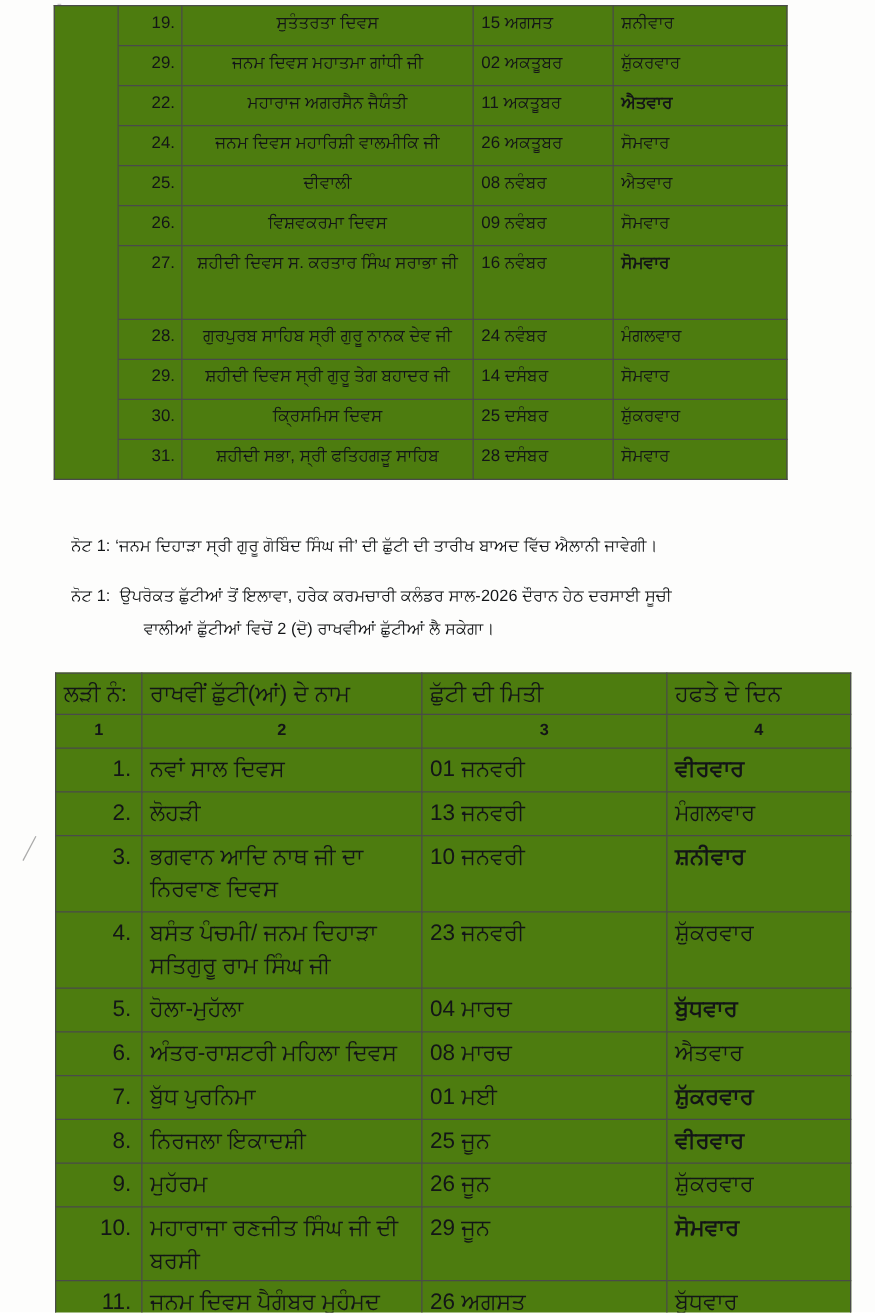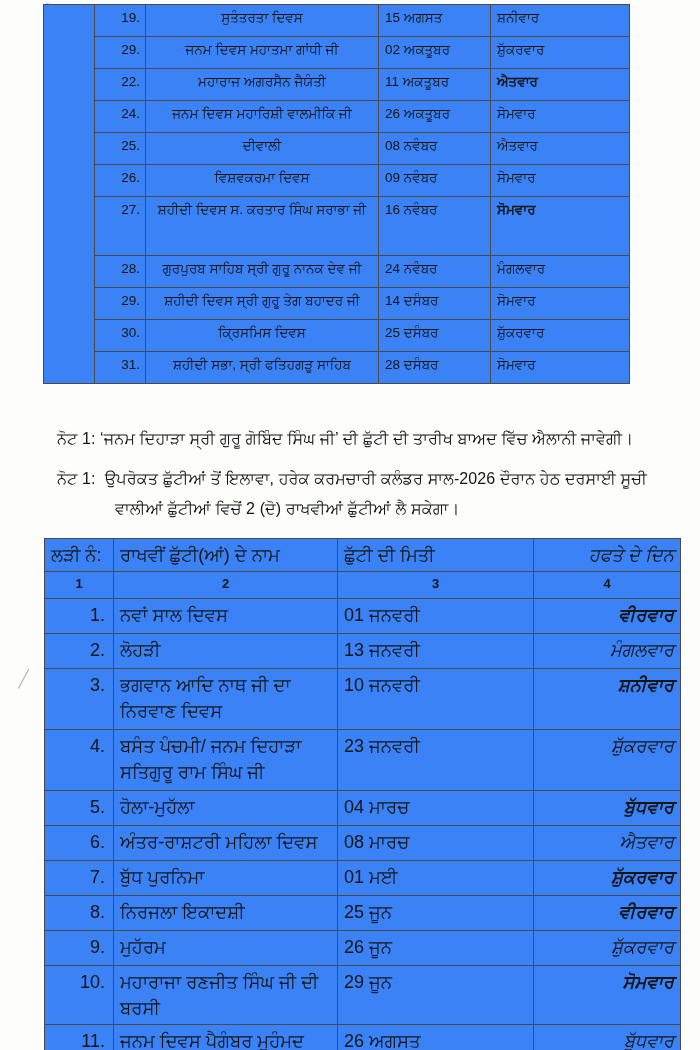--- a/index.html
+++ b/index.html
@@ -19,21 +19,21 @@
   .page {
     position: absolute;
     inset: 0;
     background: #fdfdfc;
   }
 
   
   table {
     border-collapse: collapse;
     table-layout: fixed;
-    background: #3b82f6;
+    background: #4d7c0f;
   }
   table td, table th {
     border: 1px solid #4a4a4a;
     padding: 3px 6px;
     vertical-align: top;
     font-weight: normal;
     font-size: 13.5px;
     line-height: 1.45;
     color: #131517;
   }
@@ -60,21 +60,21 @@
   .table-one td.date { text-align: left; white-space: nowrap; }
   .table-one td.day  { text-align: left; white-space: nowrap; }
   td.bold { font-weight: bold; }
 
   .t1-row td { height: 25px; }
   .t1-row.tall td { height: 52px; }
 
   
   .note {
     position: absolute;
-    font-size: 16px;
+    font-size: 13px;
     line-height: 1.5;
     color: #131517;
     letter-spacing: 0.1px;
   }
   .note-1 { left: 57px; top: 427px; width: 600px; }
   .note-2 { left: 57px; top: 467px; width: 600px; }
   .note-2 .note-body {
     display: block;
     padding-left: 58px;
     text-indent: -58px;
@@ -98,21 +98,21 @@
   .table-two col.c-date { width: 196px; }
   .table-two col.c-day  { width: 147px; }
 
   .table-two td { font-size: 18px; }
   .table-two .hdr td { height: 26px; font-weight: normal; text-align: left; }
   .table-two .hdr td.sr { text-align: left; }
   .table-two .numrow td { height: 20px; text-align: center; font-weight: bold; font-size: 13px; }
   .table-two td.sr   { text-align: right; padding-right: 8px; white-space: nowrap; }
   .table-two td.name { text-align: left; }
   .table-two td.date { text-align: left; white-space: nowrap; }
-  .table-two td.day  { text-align: right; white-space: nowrap; font-style: italic; }
+  .table-two td.day  { text-align: left; white-space: nowrap; }
   .table-two .t2-row td { height: 28px; }
   .table-two .t2-row.tall td { height: 54px; }
   .table-two .t2-row.first td.sr { text-align: right; }
 
   
   .pen-mark {
     position: absolute;
     left: 22px;
     top: 672px;
     width: 18px;

